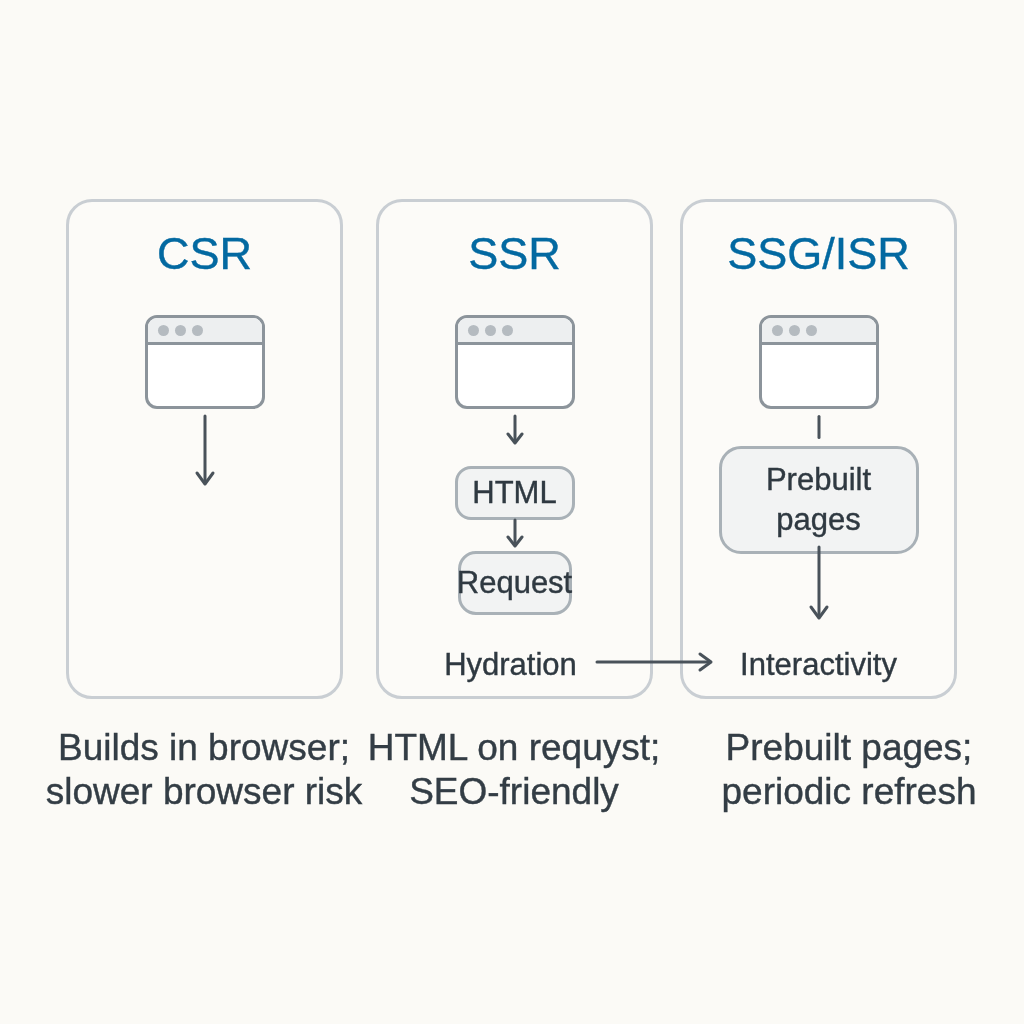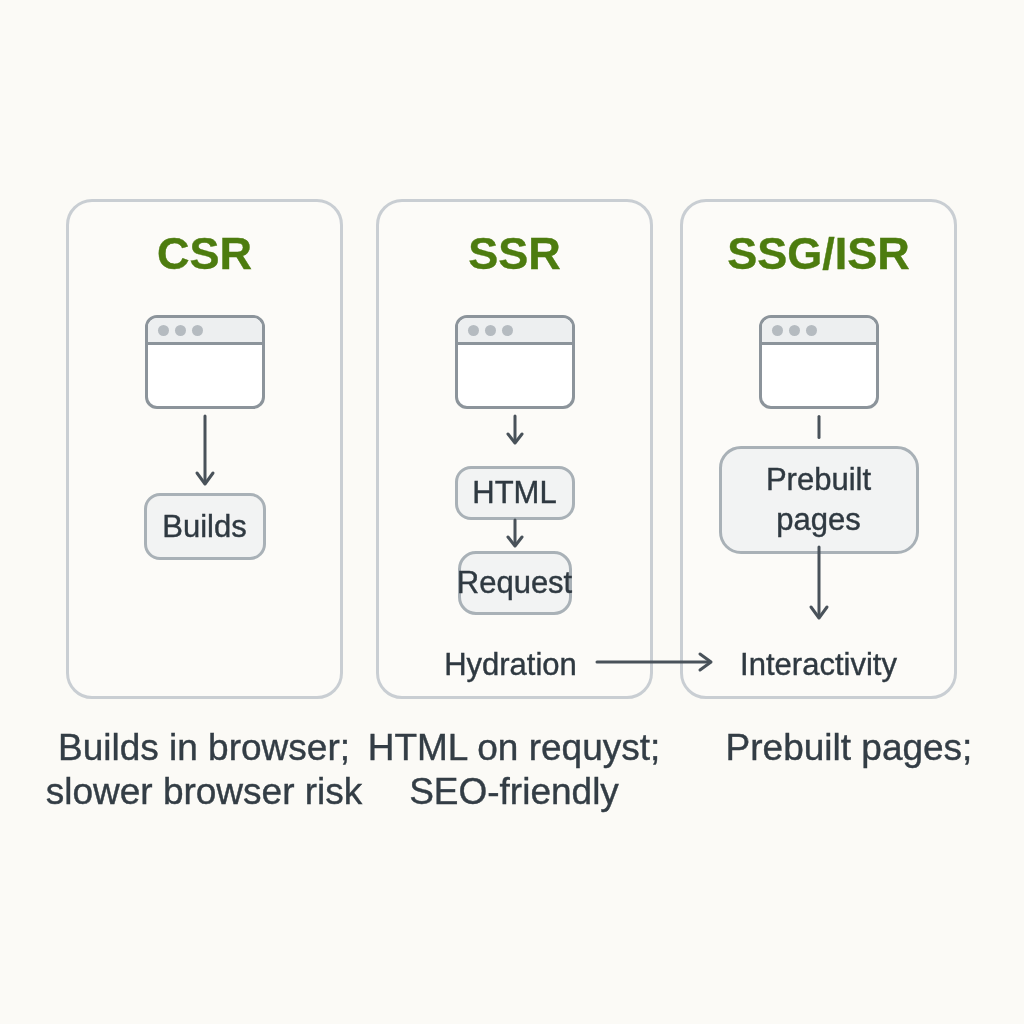--- a/index.html
+++ b/index.html
@@ -16,22 +16,22 @@
     background:#FCFBF8;
     border:3px solid #C9CED3;
     border-radius:26px;
   }
   .panel-1 { left:66px; }
   .panel-2 { left:376px; }
   .panel-3 { left:680px; }
   .panel-title {
     position:absolute; top:26px; left:0; width:100%;
     text-align:center;
-    font-size:45px; font-weight:700; line-height:52px;
-    color:#4d7c0f;
+    font-size:45px; font-weight:400; line-height:52px;
+    color:#0369a1;
     -webkit-text-stroke:0.4px currentColor;
   }
   
   .browser {
     position:absolute; top:113px; left:50%; transform:translateX(-50%);
     width:120px; height:94px;
     background:#FFFFFF;
     border:3.5px solid #8C949B;
     border-radius:12px;
     overflow:hidden;
@@ -103,21 +103,20 @@
       <span class="dot"></span>
       <span class="dot"></span>
     </div>
   </div>
 
   <svg class="v-arrow v-arrow-1" width="22" height="70" viewBox="0 0 22 70">
     <line x1="11" y1="0" x2="11" y2="66" stroke="#49525A" stroke-width="3" stroke-linecap="round"></line>
     <polyline points="3,57 11,68 19,57" fill="none" stroke="#49525A" stroke-width="3" stroke-linecap="round" stroke-linejoin="round"></polyline>
   </svg>
 
-  <div class="node node-builds">Builds</div>
 </div>
 
 <div class="panel panel-2">
   <div class="panel-title">SSR</div>
 
   <div class="browser">
     <div class="browser-header">
       <span class="dot"></span>
       <span class="dot"></span>
       <span class="dot"></span>
@@ -174,13 +173,14 @@
   <div>slower browser risk</div>
 </div>
 
 <div class="caption caption-2">
   <div>HTML on requyst;</div>
   <div>SEO-friendly</div>
 </div>
 
 <div class="caption caption-3">
   <div>Prebuilt pages;</div>
+  <div>periodic refresh</div>
 </div>
 
 </body></html>

